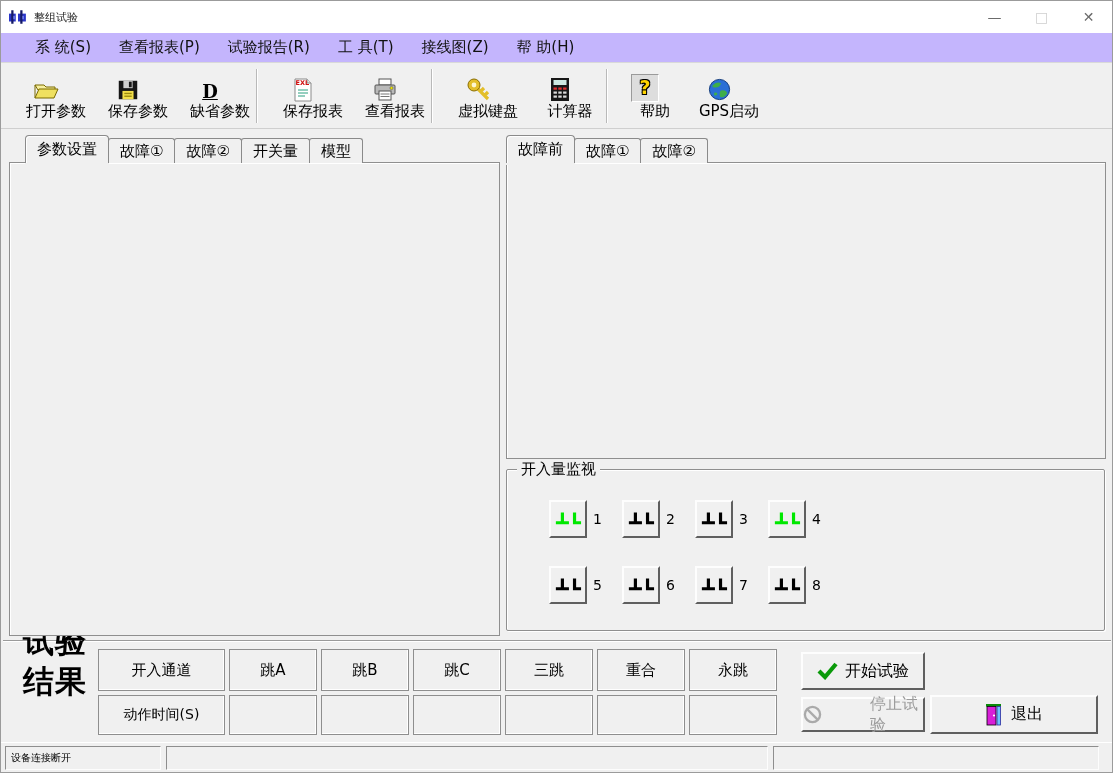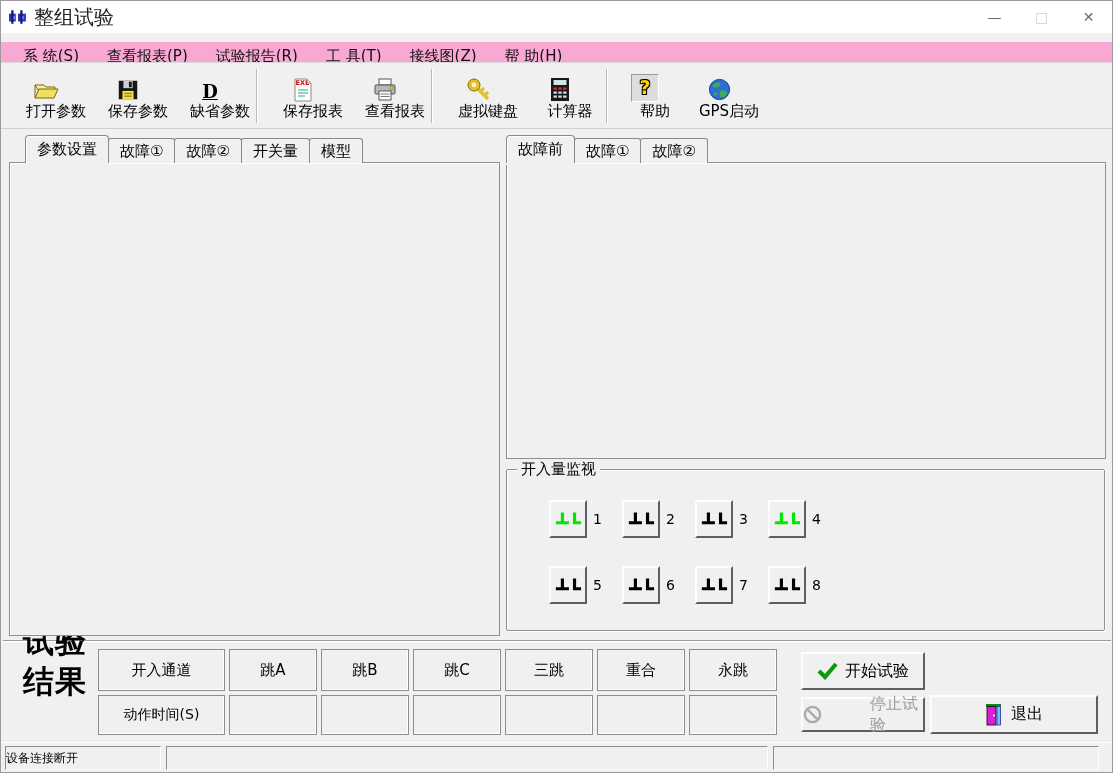--- a/index.html
+++ b/index.html
@@ -2,28 +2,28 @@
 <html><head>
 <meta charset="utf-8">
 <style>
   html,body{margin:0;padding:0;background:#cfcfcf;}
   .window{position:relative;width:1113px;height:773px;background:#f0f0f0;
     border:1px solid #9b9b9b;box-sizing:border-box;overflow:hidden;
     font-family:"DejaVu Sans",sans-serif;font-size:15px;color:#000;}
   
   .titlebar{position:absolute;left:0;top:0;width:100%;height:32px;background:#ffffff;
     display:flex;align-items:center;padding-left:8px;box-sizing:border-box;}
-  .title-text{margin-left:7px;font-size:20px;color:#222;}
+  .title-text{margin-left:7px;font-size:11px;color:#222;}
   .win-controls{position:absolute;right:0;top:0;height:32px;display:flex;}
   .win-btn{width:47px;height:32px;display:flex;align-items:center;justify-content:center;
     color:#6b6b6b;font-size:14px;}
   .win-btn.max{color:#cfcfcf;}
   
-  .menubar{position:absolute;left:0;top:41px;width:100%;height:29px;background:#f9a8d4;
-    display:flex;align-items:center;padding-left:8px;box-sizing:border-box;}
+  .menubar{position:absolute;left:0;top:32px;width:100%;height:29px;background:#c4b5fd;
+    display:flex;align-items:center;padding-left:20px;box-sizing:border-box;}
   .menu-item{padding:4px 14px;color:#111;}
   
   .toolbar{position:absolute;left:0;top:61px;width:100%;height:67px;background:#f0f0f0;
     border-top:1px solid #d9d9d9;border-bottom:1px solid #cfcfcf;display:flex;align-items:center;
     padding-left:4px;box-sizing:border-box;}
   .tbtn{width:82px;height:60px;display:flex;flex-direction:column;align-items:center;
     justify-content:center;gap:1px;}
   .tbtn .ticon{height:30px;display:flex;align-items:flex-end;justify-content:center;}
   .tbtn .tlabel{font-size:15px;line-height:17px;margin-left:20px;}
   .tsep{width:1px;height:54px;background:#b9b9b9;box-shadow:1px 0 0 #ffffff;margin:0 5px;}
@@ -75,21 +75,21 @@
   .btn3d{position:absolute;background:#f0f0f0;border:2px solid;
     border-color:#fdfdfd #5f5f5f #5f5f5f #fdfdfd;display:flex;align-items:center;
     justify-content:center;gap:7px;box-sizing:border-box;font-size:16px;}
   .btn3d.disabled{color:#9b9b9b;}
   
   .hsep{position:absolute;height:0;border-top:1px solid #9a9a9a;border-bottom:1px solid #ffffff;}
   .statusbar{position:absolute;left:0;top:741px;width:100%;height:31px;background:#f0f0f0;
     border-top:1px solid #ffffff;}
   .spanel{position:absolute;top:3px;height:24px;border:1px solid;
     border-color:#8e8e8e #fdfdfd #fdfdfd #8e8e8e;box-sizing:border-box;
-    line-height:22px;font-size:12px;}
+    line-height:22px;padding-left:5px;font-size:10px;}
 </style>
 </head>
 <body>
 
 <div class="window">
 
   <div class="titlebar">
     <span style="display:inline-flex;">
       <svg width="18" height="18" viewBox="0 0 16 16">
         <rect x="0" y="5" width="6" height="7" fill="#2a35c8"></rect>

